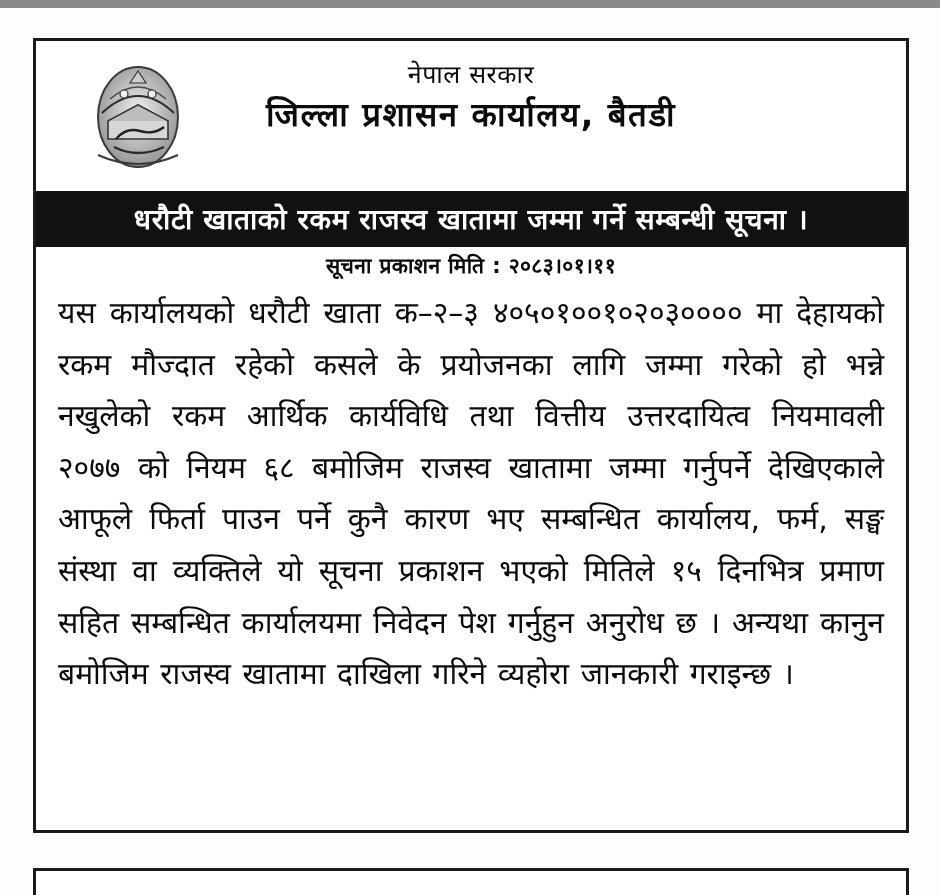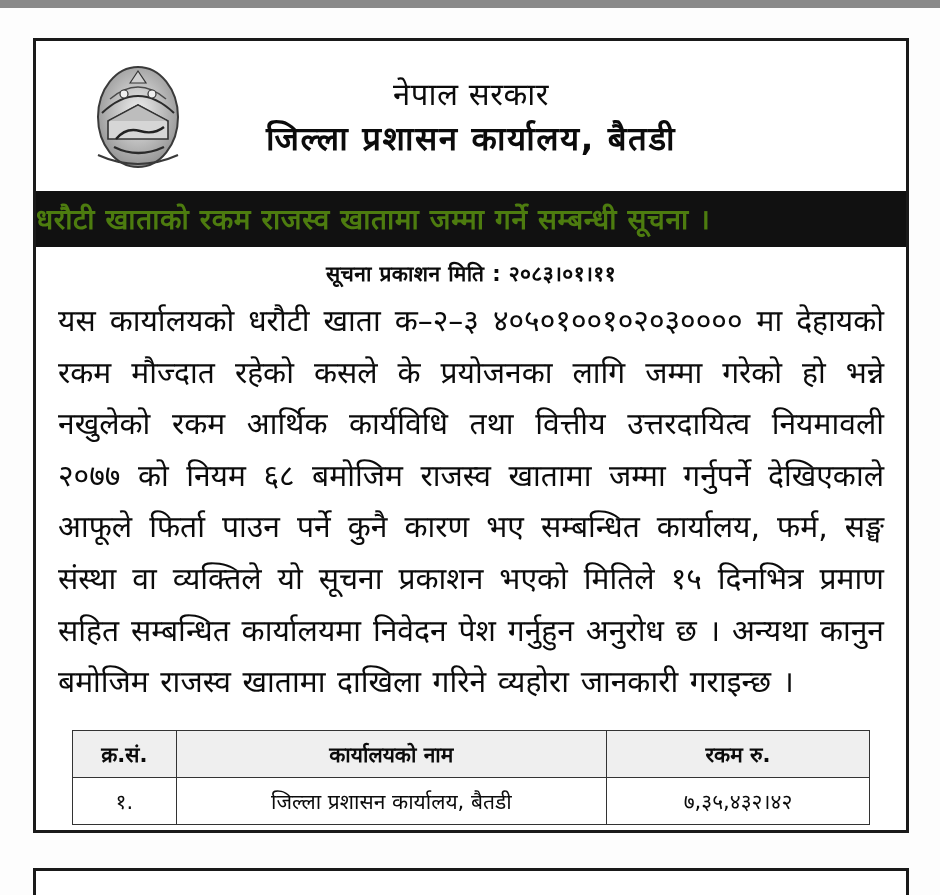--- a/index.html
+++ b/index.html
@@ -52,53 +52,52 @@
     top: 12px;
     width: 104px;
     height: 112px;
   }
   .emblem svg { display: block; }
   .header-text {
     text-align: center;
     padding-top: 10px;
   }
   .gov-line1 {
-    font-size: 31px;
+    font-size: 25px;
     letter-spacing: 0.5px;
     line-height: 1.25;
-    margin-top: 16px;
   }
   .gov-line2 {
     font-size: 23px;
     line-height: 1.35;
   }
   .gov-line3 {
     font-size: 33px;
     font-weight: bold;
     letter-spacing: 1.5px;
     line-height: 1.4;
     margin-top: 2px;
   }
   
   .title-bar {
     background: #111111;
-    color: #4d7c0f;
-    text-align: left;
+    color: #ffffff;
+    text-align: center;
     font-size: 28px;
     font-weight: bold;
     letter-spacing: 0.6px;
     padding: 8px 0 10px 0;
     margin: 2px -14px 0 -14px;
   }
   
   .publish-date {
     text-align: center;
     font-size: 21px;
     font-weight: bold;
-    margin-top: 12px;
+    margin-top: 4px;
     letter-spacing: 0.4px;
   }
   
   .body-text {
     font-size: 30px;
     line-height: 1.72;
     text-align: justify;
     text-justify: inter-word;
     margin: 8px 8px 0 8px;
     word-spacing: 2px;
@@ -173,35 +172,19 @@
           <div class="gov-line3">जिल्ला प्रशासन कार्यालय, बैतडी</div>
         </div>
       </div>
 
       <div class="title-bar">धरौटी खाताको रकम राजस्व खातामा जम्मा गर्ने सम्बन्धी सूचना ।</div>
 
       <div class="publish-date">सूचना प्रकाशन मिति : २०८३।०१।११</div>
 
       <div class="body-text">यस कार्यालयको धरौटी खाता क–२–३ ४०५०१००१०२०३०००० मा देहायको रकम मौज्दात रहेको कसले के प्रयोजनका लागि जम्मा गरेको हो भन्ने नखुलेको रकम आर्थिक कार्यविधि तथा वित्तीय उत्तरदायित्व नियमावली २०७७ को नियम ६८ बमोजिम राजस्व खातामा जम्मा गर्नुपर्ने देखिएकाले आफूले फिर्ता पाउन पर्ने कुनै कारण भए सम्बन्धित कार्यालय, फर्म, सङ्घ संस्था वा व्यक्तिले यो सूचना प्रकाशन भएको मितिले १५ दिनभित्र प्रमाण सहित सम्बन्धित कार्यालयमा निवेदन पेश गर्नुहुन अनुरोध छ । अन्यथा कानुन बमोजिम राजस्व खातामा दाखिला गरिने व्यहोरा जानकारी गराइन्छ ।</div>
 
-      <table class="amount-table">
-        <thead>
-          <tr>
-            <th class="col-sn">क्र.सं.</th>
-            <th class="col-office">कार्यालयको नाम</th>
-            <th class="col-amount">रकम रु.</th>
-          </tr>
-        </thead>
-        <tbody>
-          <tr>
-            <td>१.</td>
-            <td>जिल्ला प्रशासन कार्यालय, बैतडी</td>
-            <td>७,३५,४३२।४२</td>
-          </tr>
-        </tbody>
-      </table>
 
     </div>
   </div>
 
   <div class="next-card"></div>
 
 </div>
 
 </body></html>

